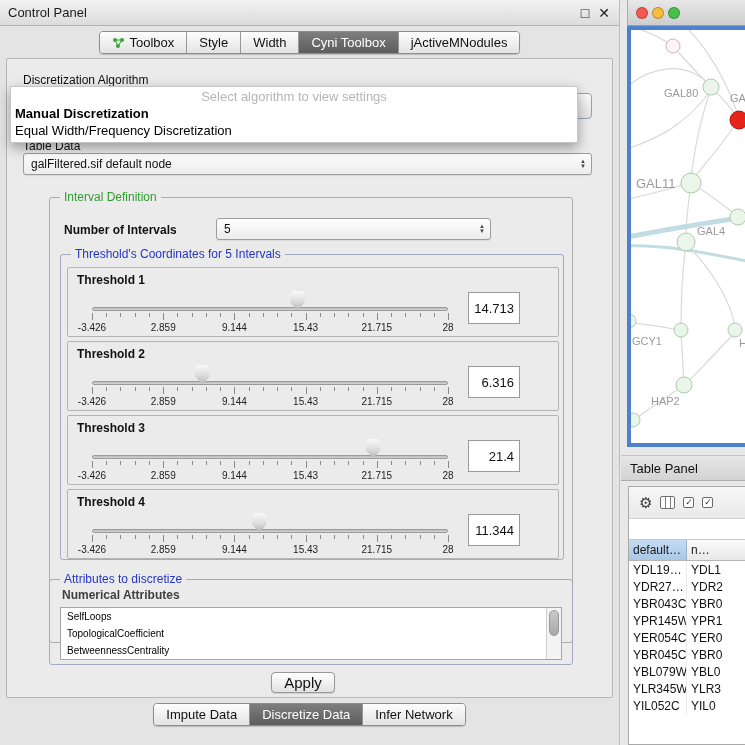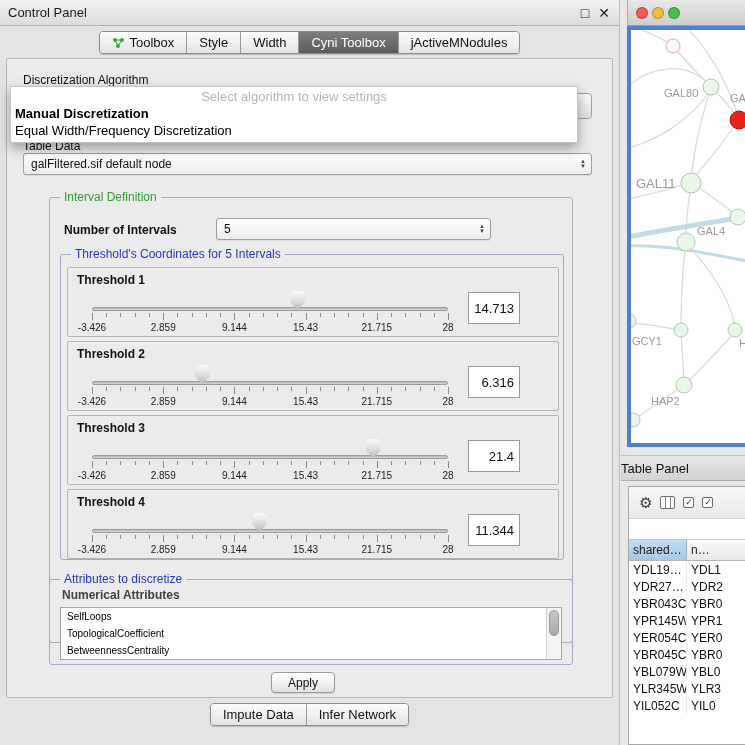--- a/index.html
+++ b/index.html
@@ -53,42 +53,42 @@
   .thr-value{position:absolute;left:400px;top:24px;width:52px;height:32px;background:#fff;border:1px solid #999;display:flex;align-items:center;justify-content:flex-end;padding-right:5px;font-size:13px;color:#111}
 
   #attrGroup{left:42px;top:520px;width:524px;height:86px;border:1px solid #a3aac6}
   #attrGroup>.group-title{color:#2636c4}
   .attr-heading{position:absolute;left:12px;top:8px;font-size:12px;font-weight:bold;color:#404040}
   .attr-list{position:absolute;left:10px;top:27px;width:502px;height:53px;background:#fff;border:1px solid #a5a5a5;overflow:hidden}
   .list-item{font-size:10px;color:#000000;padding:1px 0 1px 6px;line-height:15px}
   .attr-scroll{position:absolute;right:0;top:0;bottom:0;width:15px;background:#f4f4f4;border-left:1px solid #d0d0d0}
   .attr-thumb{position:absolute;left:2px;right:2px;top:2px;height:26px;background:linear-gradient(#c9c9c9,#a9a9a9);border:1px solid #9a9a9a;border-radius:6px}
 
-  .apply-btn{position:absolute;left:264px;top:613px;width:64px;height:21px;border:1px solid #989898;border-radius:4px;background:linear-gradient(#ffffff,#e2e2e2);font-size:12px;color:#111;display:flex;align-items:center;justify-content:center;box-shadow:0 1px 1px rgba(0,0,0,.12)}
+  .apply-btn{position:absolute;left:264px;top:613px;width:64px;height:21px;border:1px solid #989898;border-radius:4px;background:linear-gradient(#ffffff,#e2e2e2);font-size:15px;color:#111;display:flex;align-items:center;justify-content:center;box-shadow:0 1px 1px rgba(0,0,0,.12)}
 
   .popup{position:absolute;left:10px;top:86px;width:568px;background:#fff;border:1px solid #c6c6c6;box-shadow:0 5px 12px rgba(0,0,0,.35);z-index:20;padding-bottom:3px}
   .popup-hint{text-align:center;color:#b5b5b5;font-size:13px;padding:2px 0 1px}
   .popup-item{font-size:13px;color:#000;padding:1px 0 1px 4px}
   .popup-item.bold{font-weight:bold}
 
   
   .net-window{position:absolute;left:627px;top:0;width:118px;height:447px}
   .net-titlebar{position:absolute;left:0;top:0;right:0;height:26px;background:linear-gradient(#e8e8e8,#cdcdcd);border-bottom:1px solid #9e9e9e;border-left:1px solid #ababab}
   .traffic{position:absolute;top:7px;width:12px;height:12px;border-radius:50%;border:1px solid rgba(0,0,0,.25)}
   .traffic.red{left:8px;background:#f25a52}
   .traffic.yellow{left:24px;background:#f6bd3c}
   .traffic.green{left:40px;background:#48c14b}
   .net-frame{position:absolute;left:0;top:26px;right:0;bottom:0;background:#4d80cd;padding:4px 0 4px 4px}
   .net-canvas{width:114px;height:413px;background:#fff;overflow:hidden}
   svg .edge{fill:none;stroke:#dadada;stroke-width:1.2}
   svg .teal{fill:none;stroke:#b7d6df;opacity:.85}
   svg text{font-family:"Liberation Sans",sans-serif;fill:#9a9a9a}
 
   
-  .table-panel-bar{position:absolute;left:621px;top:455px;width:124px;height:26px;background:linear-gradient(#e6e6e6,#d3d3d3);border-top:1px solid #c2c2c2;border-bottom:1px solid #adadad;display:flex;align-items:center;font-size:13px;color:#111}
+  .table-panel-bar{position:absolute;left:621px;top:455px;width:124px;height:26px;background:linear-gradient(#e6e6e6,#d3d3d3);border-top:1px solid #c2c2c2;border-bottom:1px solid #adadad;display:flex;align-items:center;padding-left:9px;font-size:13px;color:#111}
   .table-window{position:absolute;left:628px;top:486px;width:117px;height:259px;background:#fff;border:1px solid #a8a8a8;border-right:none;overflow:hidden}
   .tw-toolbar{height:32px;background:linear-gradient(#f7f7f7,#e9e9e9);border-bottom:1px solid #d2d2d2;display:flex;align-items:center;gap:8px;padding-left:10px}
   .gear-icon{font-size:15px;color:#3a3a3a;line-height:1}
   .cols-icon{width:15px;height:13px;border:1px solid #6f6f6f;border-radius:2px;background:linear-gradient(to right,#fff 0 4px,#808080 4px 5px,#fff 5px 9px,#808080 9px 10px,#fff 10px 13px)}
   .cb-icon{width:11px;height:11px;border:1px solid #6a6a6a;border-radius:2px;background:#fff;font-size:9px;line-height:9px;color:#333;display:flex;align-items:center;justify-content:center}
   .tw-gap{height:20px;background:#fff}
   .tw-header{display:flex;height:22px;border-top:1px solid #c9c9c9;border-bottom:1px solid #b5b5b5}
   .th1{width:58px;background:linear-gradient(#c4dcf2,#a9c8e6);border-right:1px solid #98b4cf;font-size:12px;color:#1a1a1a;display:flex;align-items:center;padding-left:4px;overflow:hidden;white-space:nowrap}
   .th2{flex:1;background:linear-gradient(#fbfbfb,#e8e8e8);font-size:12px;color:#1a1a1a;display:flex;align-items:center;padding-left:4px;overflow:hidden;white-space:nowrap}
   .trow{display:flex;height:17px}
@@ -368,20 +368,24 @@
       <div class="popup-hint">Select algorithm to view settings</div>
     <div class="popup-item bold">Manual Discretization</div>
         <div class="popup-item">Equal Width/Frequency Discretization</div>
       </div>
 
     <div class="tabbar bottom">
       <div class="seg" id="bottomTabs">
           <div class="tab">
 
     <span class="tab-label">Impute Data</span>
+  </div>
+          <div class="tab selected">
+
+    <span class="tab-label">Discretize Data</span>
   </div>
           <div class="tab">
 
     <span class="tab-label">Infer Network</span>
   </div>
         </div>
     </div>
   </div>
 
   <div class="net-window">
@@ -440,21 +444,21 @@
   </div>
   <div class="table-window">
     <div class="tw-toolbar">
       <span class="gear-icon">⚙</span>
       <span class="cols-icon"></span>
       <span class="cb-icon">✓</span>
       <span class="cb-icon">✓</span>
     </div>
     <div class="tw-gap"></div>
     <div class="tw-header">
-      <span class="th1">shared…</span>
+      <span class="th1">default…</span>
       <span class="th2">n…</span>
     </div>
     <div id="twRows">
         <div class="trow">
     <span class="td1">YDL19…</span>
     <span class="td2">YDL1</span>
   </div>
         <div class="trow">
     <span class="td1">YDR27…</span>
     <span class="td2">YDR2</span>

